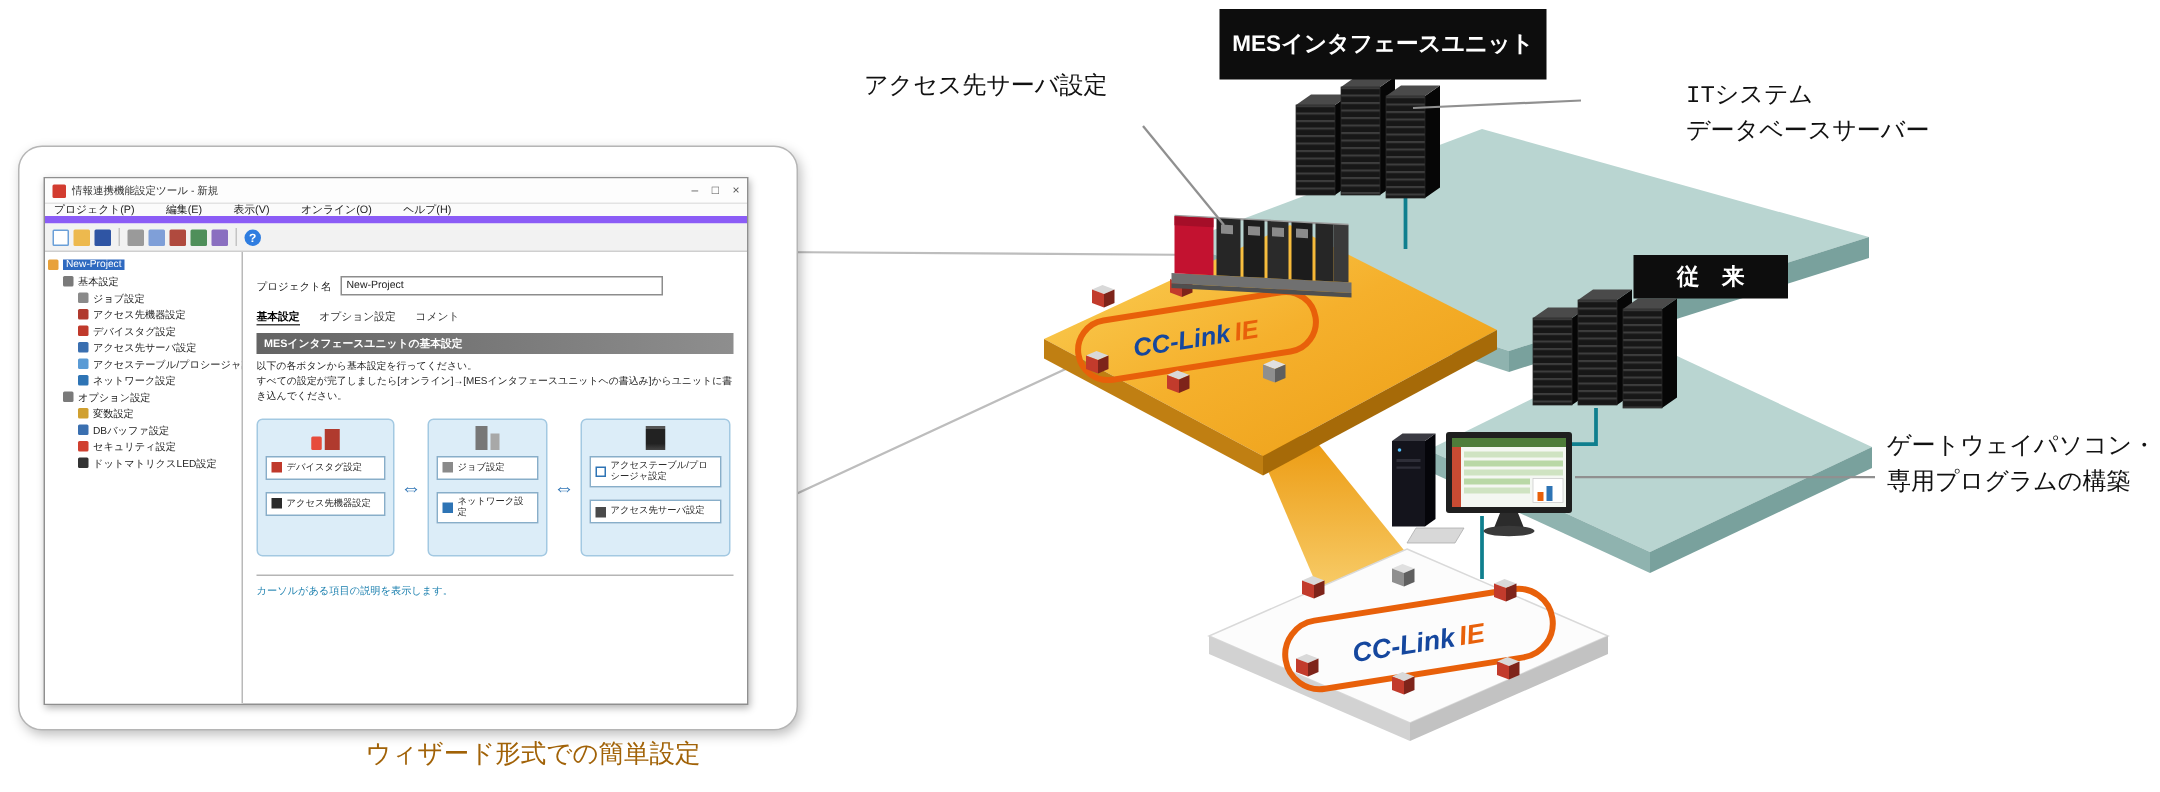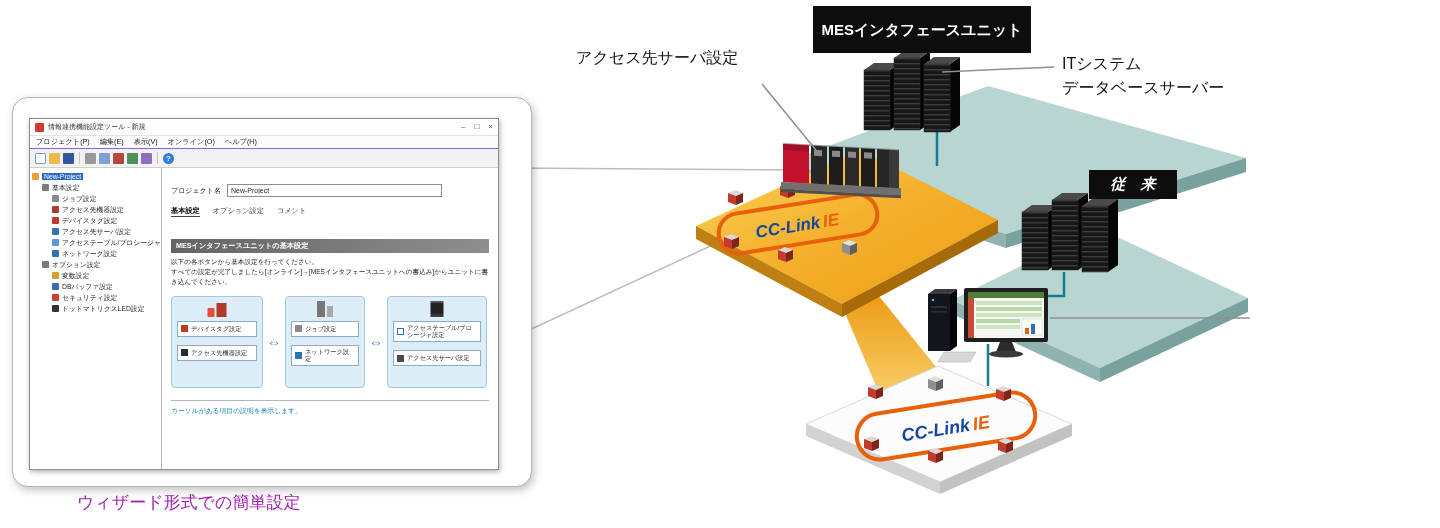--- a/index.html
+++ b/index.html
@@ -6,41 +6,41 @@
   html,body { width:1440px; height:528px; background:#fff; overflow:hidden; position:relative;
     font-family:"Liberation Sans","DejaVu Sans",sans-serif; }
 
   
   .diagram-svg { position:absolute; left:0; top:0; z-index:1; }
   .overlay { position:absolute; z-index:20; }
 
   
   .banner { background:#0d0d0d; color:#fff; font-weight:bold; text-align:center; }
   .banner-after { left:813px; top:6px; width:218px; font-size:15px; line-height:1.4; padding:13px 0; }
-  .banner-conv { left:1089px; top:170px; width:88px; font-size:15px; padding:5px 0;font-style:italic; }
+  .banner-conv { left:1089px; top:170px; width:103px; font-size:15px; padding:5px 0; }
   .dlabel { color:#111; font-size:16px; line-height:1.5; white-space:nowrap; }
   .label-direct { left:576px; top:46px; }
-  .label-it { left:1062px; top:52px; }
+  .label-it { left:1124px; top:52px;font-family:Liberation Mono, monospace; }
   .label-gateway { left:1258px; top:286px; }
 
   
   .panel { position:absolute; left:12px; top:97px; width:520px; height:390px; background:#fff;
     border:1px solid #b5b5b5; border-radius:16px; box-shadow:2px 3px 8px rgba(0,0,0,.25); z-index:30; }
-  .caption { position:absolute; left:77px; top:491px; width:390px; text-align:left;
-    font-size:17px; color:#a21caf; z-index:30; }
+  .caption { position:absolute; left:77px; top:491px; width:390px; text-align:right;
+    font-size:17px; color:#a16207; z-index:30; }
 
   
   .appwin { position:absolute; left:16px; top:20px; width:470px; height:352px; background:#fff;
     border:1px solid #8f8f8f; box-shadow:1px 2px 5px rgba(0,0,0,.3); display:flex; flex-direction:column; color:#222; }
   .titlebar { height:17px; background:#fdfdfd; border-bottom:1px solid #e3e3e3; display:flex; align-items:center; gap:4px; padding:0 5px; }
   .appicon { width:9px; height:9px; background:#d23b2f; border-radius:1px; flex:none; }
   .apptitle { font-size:7px; color:#333; }
   .winbtns { margin-left:auto; display:flex; gap:9px; align-items:center; color:#555; font-size:8px; }
   .winbtn { line-height:1; cursor:default; }
-  .menubar { height:13px; background:#fbfbfb; border-bottom:1px solid #8b5cf6; display:flex; gap:10px; align-items:center; padding:0 6px; font-size:7.2px; color:#222; }
+  .menubar { height:13px; background:#fbfbfb; border-bottom:5px solid #8b5cf6; display:flex; gap:21px; align-items:center; padding:0 6px; font-size:7.2px; color:#222; }
   .toolbar { height:19px; background:#f2f2f2; border-bottom:1px solid #cfcfcf; display:flex; gap:3px; align-items:center; padding:0 5px; }
   .ticon { width:11px; height:11px; border-radius:1px; }
   .tsep { width:1px; height:12px; background:#c4c4c4; margin:0 2px; }
   .thelp { width:11px; height:11px; border-radius:50%; background:#2f7de0; color:#fff; font-size:8px; font-weight:bold;
     display:flex; align-items:center; justify-content:center; }
 
   .winbody { flex:1; display:flex; min-height:0; }
   .tree { width:132px; border-right:1px solid #b9b9b9; background:#fff; padding:3px 2px; overflow:hidden; }
   .trow { display:flex; align-items:center; gap:3px; height:11px; font-size:6.8px; color:#222; white-space:nowrap; }
   .trow.d1 { padding-left:10px; } .trow.d2 { padding-left:20px; }
@@ -48,21 +48,21 @@
   .trow.sel .tlabel { background:#2e69c0; color:#fff; padding:0 2px; }
 
   .content { flex:1; padding:7px 9px 0 9px; position:relative; overflow:hidden; }
   .homerow { display:flex; align-items:center; gap:5px; }
   .hometitle { font-size:8.5px; color:#444; }
   .projrow { margin-top:9px; display:flex; align-items:center; gap:6px; font-size:7px; }
   .projinput { width:215px; height:13px; border:1px solid #8d8d8d; font-size:7px; padding:0 3px; background:#fff;
     font-family:"Liberation Sans","DejaVu Sans",sans-serif; color:#222; }
   .tabsrow { margin-top:9px; display:flex; gap:13px; font-size:7.2px; color:#333; }
   .tab.active { font-weight:bold; color:#000; border-bottom:1px solid #444; }
-  .secbar { margin-top:22px; height:14px; background:linear-gradient(90deg,#646464,#8e8e8e); color:#fff;
+  .secbar { margin-top:5px; height:14px; background:linear-gradient(90deg,#646464,#8e8e8e); color:#fff;
     font-size:7.2px; font-weight:bold; display:flex; align-items:center; padding:0 5px; }
   .instr { margin-top:4px; font-size:6.6px; line-height:1.55; color:#222; }
   .flow { margin-top:8px; display:flex; align-items:center; gap:4px; }
   .fgroup { background:#dcedf8; border:1px solid #a3c9e2; border-radius:4px; padding:24px 5px 8px;
     display:flex; flex-direction:column; gap:8px; position:relative; min-height:92px; }
   .fg1 { width:92px; } .fg2 { width:80px; } .fg3 { width:100px; }
   .gicon { position:absolute; top:4px; left:50%; transform:translateX(-50%); display:flex; gap:2px; align-items:flex-end; height:16px; }
   .gi-red { width:10px; height:14px; background:#b03a2e; }
   .gi-tag { width:7px; height:9px; background:#e74c3c; border-radius:1px; }
   .gi-mod { width:8px; height:16px; background:#777; }
@@ -300,20 +300,22 @@
 <div class="overlay dlabel label-direct">
   <div>アクセス先サーバ設定</div>
 </div>
 
 <div class="overlay dlabel label-it">
   <div>ITシステム</div>
   <div>データベースサーバー</div>
 </div>
 
 <div class="overlay dlabel label-gateway">
+  <div>ゲートウェイパソコン・</div>
+  <div>専用プログラムの構築</div>
 </div>
 
 <div class="panel">
   <div class="appwin">
 
     <div class="titlebar">
       <span class="appicon"></span>
       <span class="apptitle">情報連携機能設定ツール - 新規</span>
       <span class="winbtns">
         <span class="winbtn">–</span>

